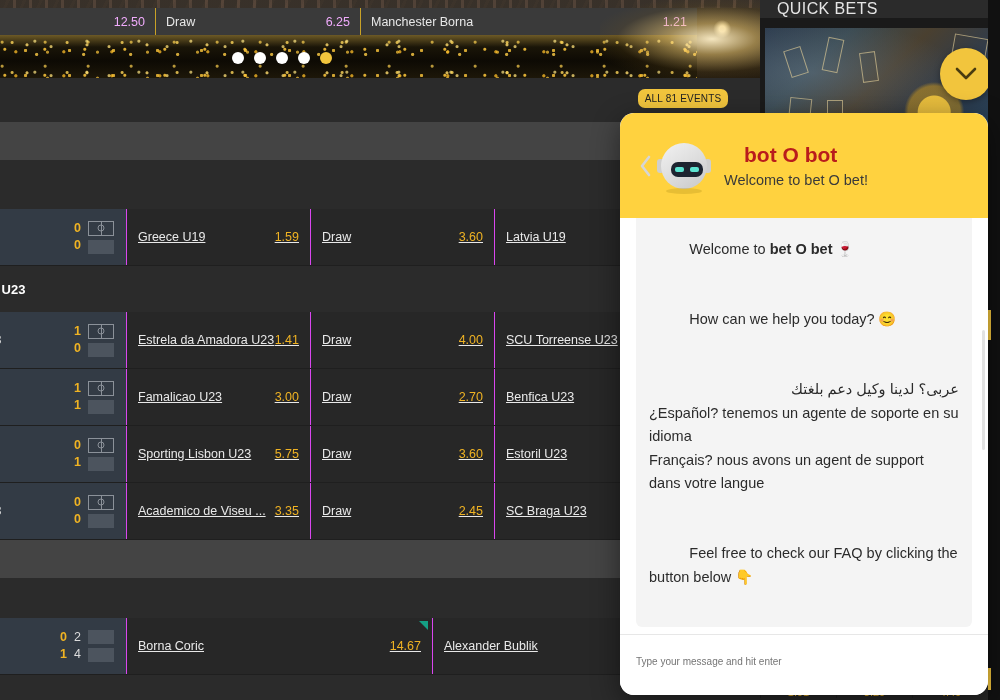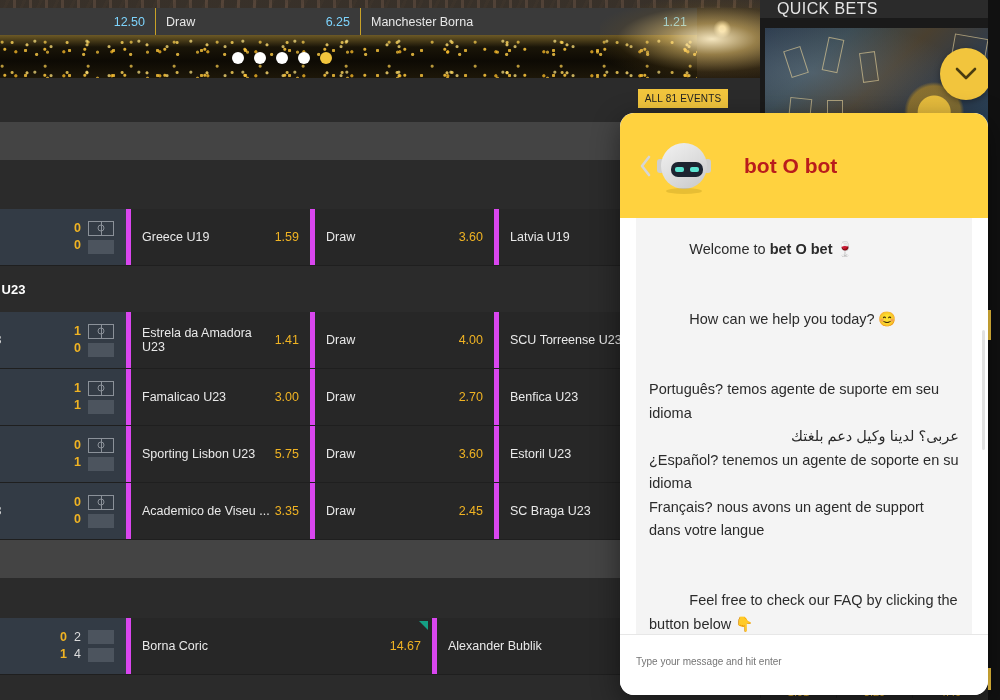--- a/index.html
+++ b/index.html
@@ -31,21 +31,21 @@
   .feat-bar {
     position: absolute; left: 0; top: 8px; width: 697px; height: 27px;
     background: #3a3a3a; display: flex; align-items: stretch;
   }
   .feat-cell {
     display: flex; align-items: center; justify-content: space-between;
     padding: 0 10px; color: #e8e8e8; font-size: 12.5px;
     border-left: 1px solid #c9a227;
   }
   .feat-cell:first-child { border-left: none; }
-  .feat-odd { color: #7dd3fc; font-size: 12.5px; }
+  .feat-odd { color: #f0abfc; font-size: 12.5px; }
   .feat-c1 { width: 155px; justify-content: flex-end; }
   .feat-c2 { width: 205px; }
   .feat-c3 { width: 337px; }
 
   
   .glitter {
     position: absolute; left: 0; top: 35px; width: 697px; height: 43px;
     background:
       radial-gradient(circle at 12% 55%, rgba(255,200,60,.85) 0 1px, transparent 2px),
       radial-gradient(circle at 22% 25%, rgba(255,215,90,.8) 0 1px, transparent 2px),
@@ -75,21 +75,21 @@
   .dot { width: 12px; height: 12px; border-radius: 50%; background: #fff; }
   .dot.active { background: #f2c53d; }
 
   
   .band-dark { position: absolute; left: 0; width: 760px; background: #2b2b2b; }
   .band-grey { position: absolute; left: 0; width: 760px; background: #444; }
 
   .all-events-btn {
     position: absolute; left: 638px; top: 89px; width: 90px; height: 19px;
     background: #f2c53d; color: #222; font-size: 10px; letter-spacing: .2px;
-    border-radius: 0; display: flex; align-items: center; justify-content: center;
+    border-radius: 7px; display: flex; align-items: center; justify-content: center;
     font-family: "Liberation Sans", sans-serif;
   }
 
   
   .table-wrap { position: absolute; left: 0; top: 209px; width: 760px; }
   .sect-head {
     height: 46px; background: #2b2b2b; display: flex; align-items: center;
     color: #fff; font-size: 13px; font-weight: bold; padding-left: 0px;
   }
   .sect-head span { margin-left: -10px; }
@@ -112,21 +112,21 @@
   }
   .pitch-ico::before {
     content: ""; position: absolute; left: 50%; top: 0; bottom: 0; width: 1px; background: #8b9199;
   }
   .pitch-ico::after {
     content: ""; position: absolute; left: 50%; top: 50%; width: 5px; height: 5px;
     border: 1px solid #8b9199; border-radius: 50%; transform: translate(-50%,-50%);
   }
   .pitch-box { width: 26px; height: 14px; background: #4c545e; }
   .cell { display: flex; align-items: center; justify-content: space-between;
-    padding: 0 11px; color: #e9e9e9; font-size: 12.5px; border-left: 5px solid #d946ef; position: relative; }
+    padding: 0 11px; color: #e9e9e9; font-size: 12.5px; border-left: 1px solid #d946ef; position: relative; text-decoration: underline; }
   .cell .odd { color: #f0b323; font-size: 12.5px; }
   .c-home { width: 184px; }
   .c-draw { width: 184px; }
   .c-away { width: 266px; }
   .c-home-t { width: 306px; }
   .c-away-t { width: 328px; }
   .rise-tri {
     position: absolute; right: 4px; top: 3px; width: 0; height: 0;
     border-left: 9px solid transparent; border-top: 9px solid #14a085;
   }
@@ -480,33 +480,33 @@
         <span class="bot-head">
           <span class="bot-visor">
             <span class="bot-eye l"></span>
             <span class="bot-eye r"></span>
           </span>
         </span>
         <span class="bot-shadow"></span>
       </div>
       <div>
         <div class="bot-title">bot O bot</div>
+        <div class="bot-sub">Welcome to bet O bet!</div>
       </div>
     </div>
 
     <div class="chat-body">
       <div class="bubble">
         <div class="b-line clip-top">
           <span>Welcome to </span><span class="brand-strong">bet O bet</span> <span>🍷</span>
         </div>
         <div class="b-line">
           <span>How can we help you today?</span> <span>😊</span>
         </div>
         <div class="b-blank"></div>
-        <div class="b-line">Português? temos agente de suporte em seu idioma</div>
         <div class="b-line b-rtl">عربى؟ لدينا وكيل دعم بلغتك</div>
         <div class="b-line">¿Español? tenemos un agente de soporte en su idioma</div>
         <div class="b-line">Français? nous avons un agent de support dans votre langue</div>
         <div class="b-blank"></div>
         <div class="b-line">
           <span>Feel free to check our FAQ by clicking the button below</span> <span>👇</span>
         </div>
       </div>
 
       <div class="chat-scroll"></div>

